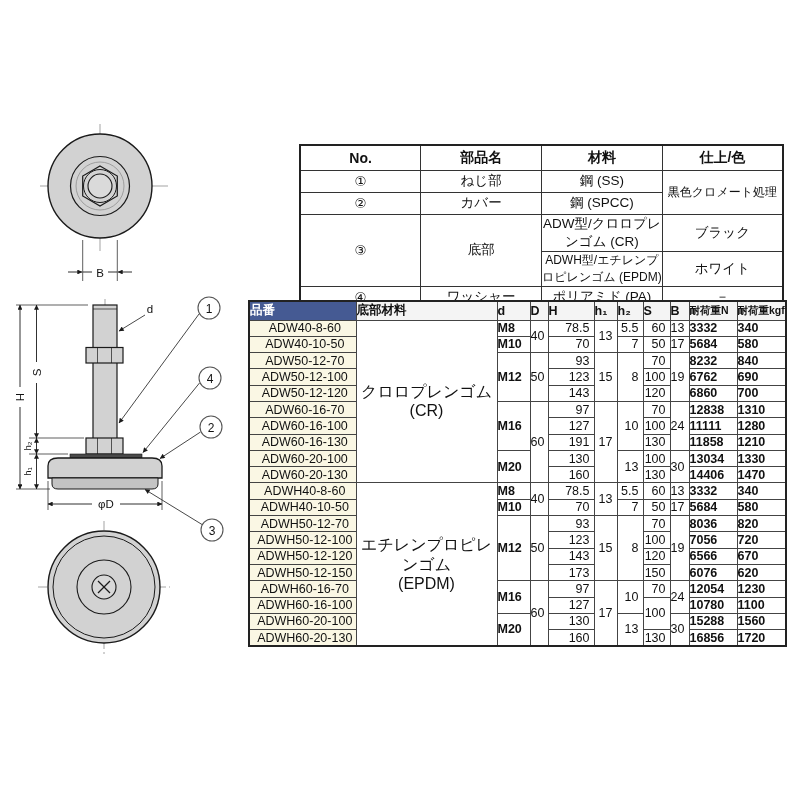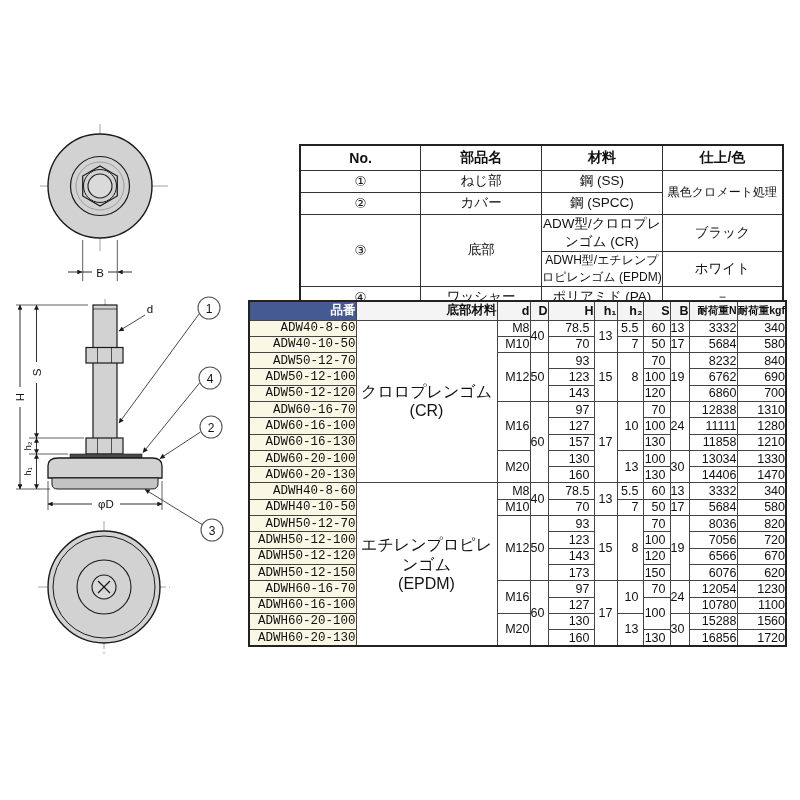--- a/index.html
+++ b/index.html
@@ -28,28 +28,28 @@
   .mat-table tbody tr{height:22px;}
   .mat-table th{font-size:14px;font-weight:bold;background:#fff;}
   .mat-table td{font-size:13.5px;}
   .mat-table td.small{font-size:12px;}
 
   
   .spec-table{position:absolute;left:248px;top:300px;width:537px;border:2px solid #222;}
   .spec-table th,.spec-table td{border:1px solid #444;padding:0;overflow:hidden;white-space:nowrap;}
   .spec-table thead tr{height:19px;}
   .spec-table tbody tr{height:16.3px;}
-  .spec-table th{font-size:12.5px;font-weight:bold;background:#f4f4f4;text-align:right;}
+  .spec-table th{font-size:12.5px;font-weight:bold;background:#f4f4f4;text-align:left;}
   .spec-table th.pn-h{background:var(--header-blue);color:var(--header-text);}
   .spec-table th.sm-h{font-size:10.5px;}
   .spec-table td{font-size:12.5px;text-align:center;}
-  .spec-table td.pn{background:var(--part-col-bg);text-align:right;padding-left:4px;font-family:Liberation Mono, monospace;}
+  .spec-table td.pn{background:var(--part-col-bg);text-align:center;padding-left:4px;}
   .spec-table td.mat{font-size:16px;white-space:pre-line;line-height:1.2;text-align:center;}
   .spec-table td.ar{text-align:right;padding-right:4px;}
-  .spec-table td.ac{text-align:right;}
+  .spec-table td.ac{text-align:left;font-weight:bold;}
 
   .footer-note{position:absolute;left:249px;top:650px;font-size:12.5px;color:#222;}
 </style>
 </head>
 <body>
 
 <div class="page">
 
   <svg class="drawings" width="310" height="580" viewBox="0 110 310 580">
     <defs>
@@ -286,21 +286,21 @@
         </tr>
         <tr>
           <td class="pn">ADW60-16-100</td>
           <td class="ar">127</td>
           <td class="ar">100</td>
           <td class="ac">11111</td>
           <td class="ac">1280</td>
         </tr>
         <tr>
           <td class="pn">ADW60-16-130</td>
-          <td class="ar">157</td>
+          <td class="ar">191</td>
           <td class="ar">130</td>
           <td class="ac">11858</td>
           <td class="ac">1210</td>
         </tr>
         <tr>
           <td class="pn">ADW60-20-100</td>
           <td rowspan="2" class="ac">M20</td>
           <td class="ar">130</td>
           <td rowspan="2" class="ar">13</td>
           <td class="ar">100</td>

